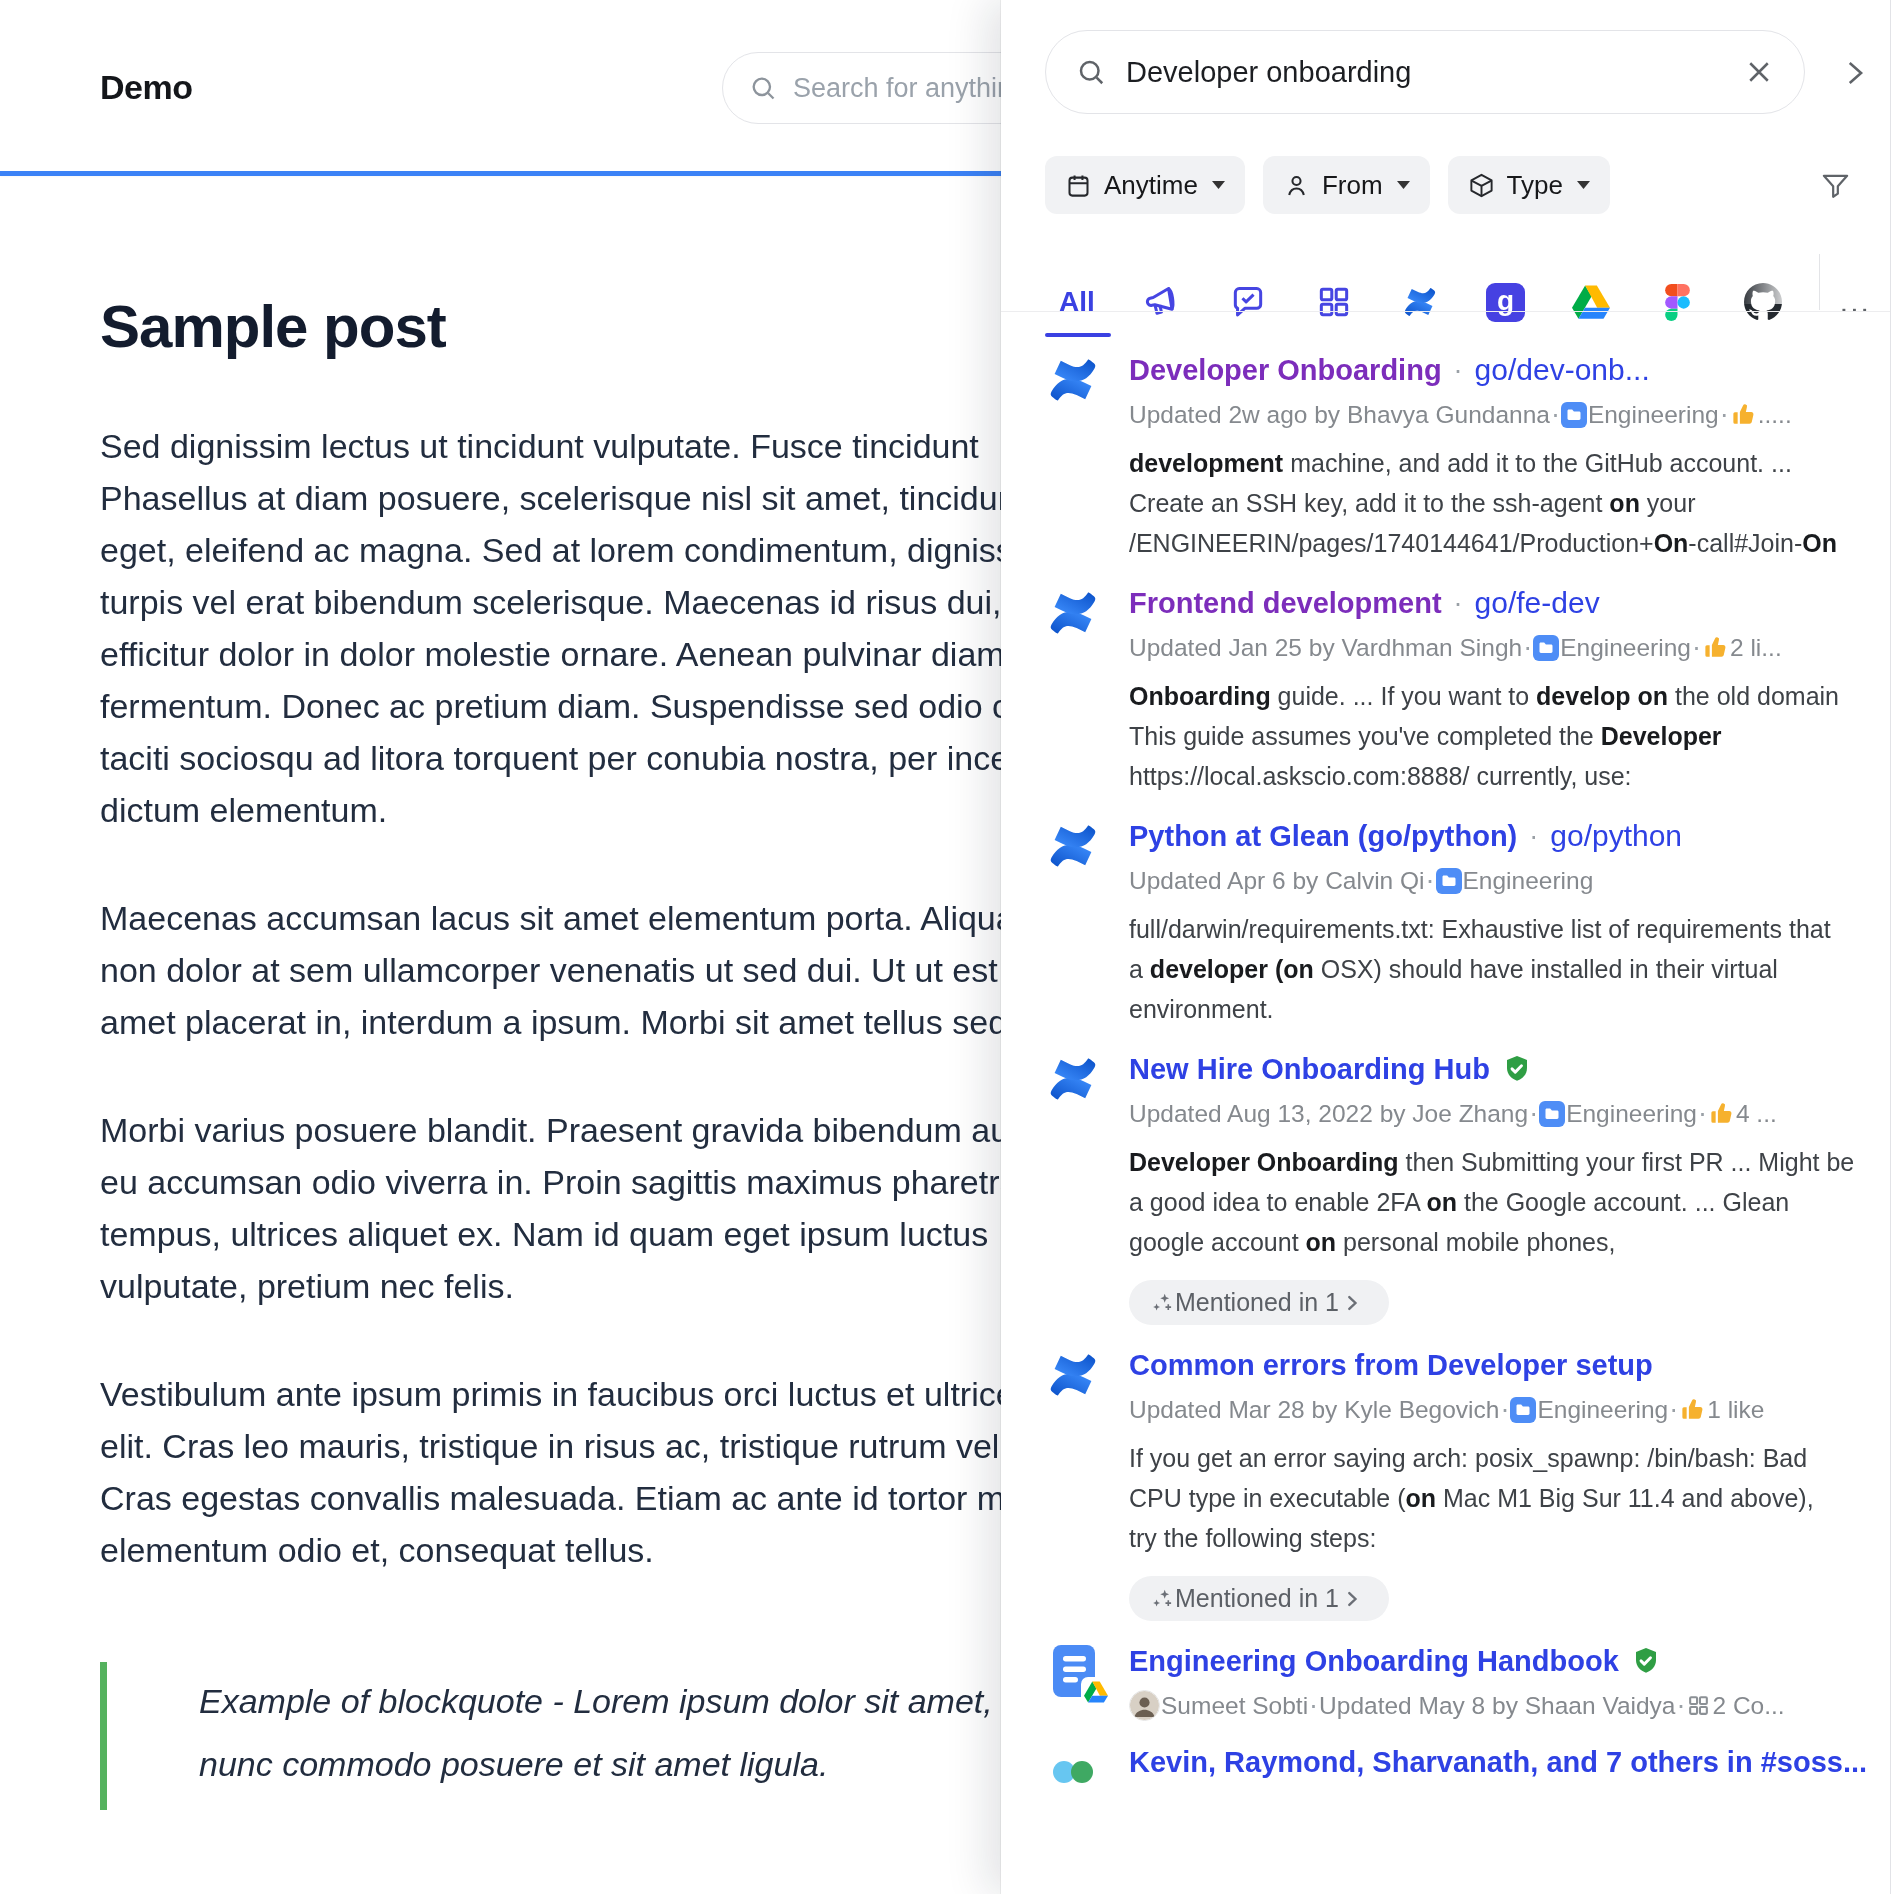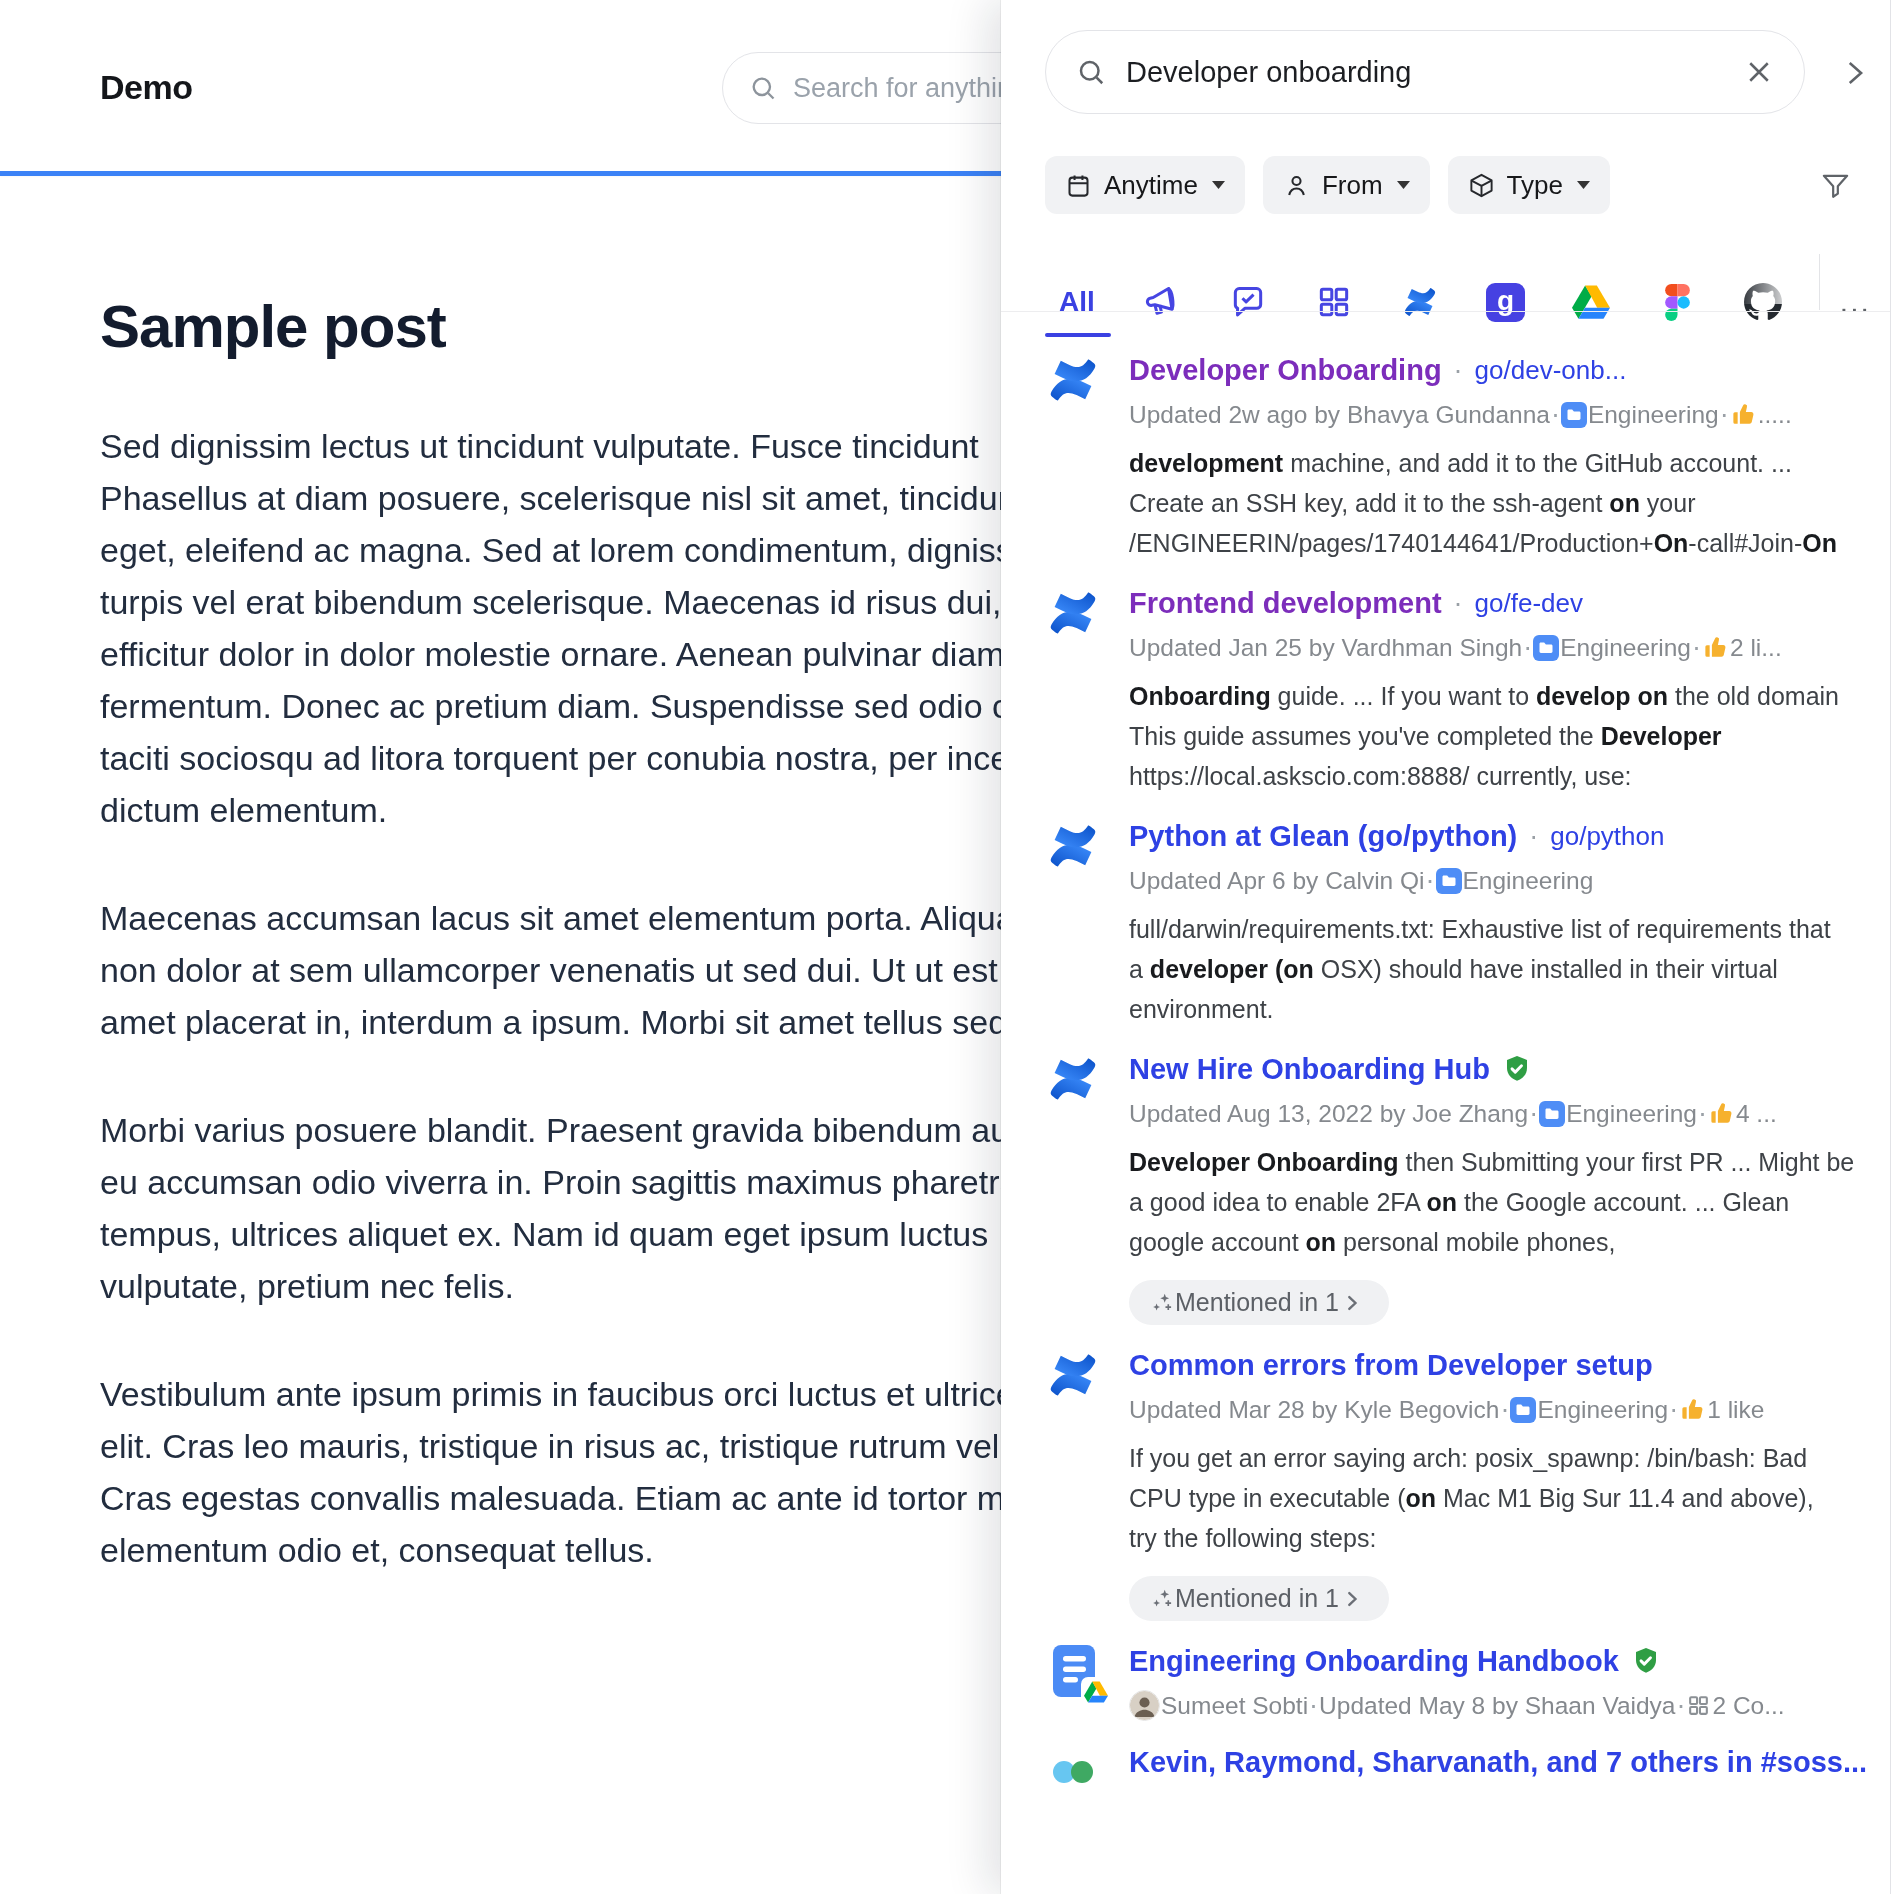--- a/index.html
+++ b/index.html
@@ -59,21 +59,21 @@
   .ricon { width:58px; flex:none; padding-top:2px; position:relative; }
   .ricon svg.main { width:56px; height:56px; }
   .ricon .badge { position:absolute; left:36px; top:36px; width:30px; height:30px; background:#fff; border-radius:7px;
     display:flex; align-items:center; justify-content:center; }
   .ricon .badge svg { width:24px; height:22px; }
   .rbody { flex:1; min-width:0; }
   .rtitle-line { display:flex; align-items:center; gap:12px; line-height:40px; white-space:nowrap; }
   .rtitle { font-size:29px; font-weight:700; color:#2e41e4; text-decoration:none; cursor:pointer; }
   .rtitle.visited { color:#7c2dbb; }
   .rdot { color:#9aa0a6; font-size:27px; }
-  .rgo { font-size:26px; color:#2e41e4; font-weight:500; cursor:pointer; }
+  .rgo { font-size:30px; color:#2e41e4; font-weight:500; cursor:pointer; }
   .rshield { width:30px; height:30px; flex:none; }
   .rmeta { margin-top:8px; display:flex; align-items:center; gap:1px; font-size:24.5px; color:#85898e; line-height:33px; white-space:nowrap; }
   .rmeta .folder { width:26px; height:26px; flex:none; }
   .rmeta .gridic { width:25px; height:25px; flex:none; color:#8b9095; }
   .rmeta .thumb { width:27px; height:27px; flex:none; }
   .rmeta .avatar { width:31px; height:31px; border-radius:50%; overflow:hidden; flex:none; border:1px solid #e5e5e5; }
   .rsnippet { margin-top:12px; }
   .rsnippet .sl { font-size:25px; line-height:40px; color:#3e4247; white-space:nowrap; }
   .rsnippet b { font-weight:700; color:#191b1e; }
   .mention-pill { display:inline-flex; align-items:center; gap:0; margin-top:18px; padding:8px 24px 8px 20px;
@@ -120,20 +120,24 @@
           <div class="ln">tempus, ultrices aliquet ex. Nam id quam eget ipsum luctus</div>
           <div class="ln">vulputate, pretium nec felis.</div>
         </div>
         <div class="para">
           <div class="ln">Vestibulum ante ipsum primis in faucibus orci luctus et ultrices</div>
           <div class="ln">elit. Cras leo mauris, tristique in risus ac, tristique rutrum velit.</div>
           <div class="ln">Cras egestas convallis malesuada. Etiam ac ante id tortor mattis</div>
           <div class="ln">elementum odio et, consequat tellus.</div>
         </div>
       </div>
+    <blockquote class="bquote" id="article-quote">
+        <div class="ln">Example of blockquote - Lorem ipsum dolor sit amet,</div>
+        <div class="ln">nunc commodo posuere et sit amet ligula.</div>
+      </blockquote>
   </article>
 
   <aside class="panel">
 
     <div class="panel-search">
       <svg class="mag" viewBox="0 0 24 24" fill="none" stroke="currentColor" stroke-width="2">
           <circle cx="11" cy="11" r="7"></circle>
           <path d="M16.5 16.5 21 21"></path>
         </svg>
       <span class="query">Developer onboarding</span>

